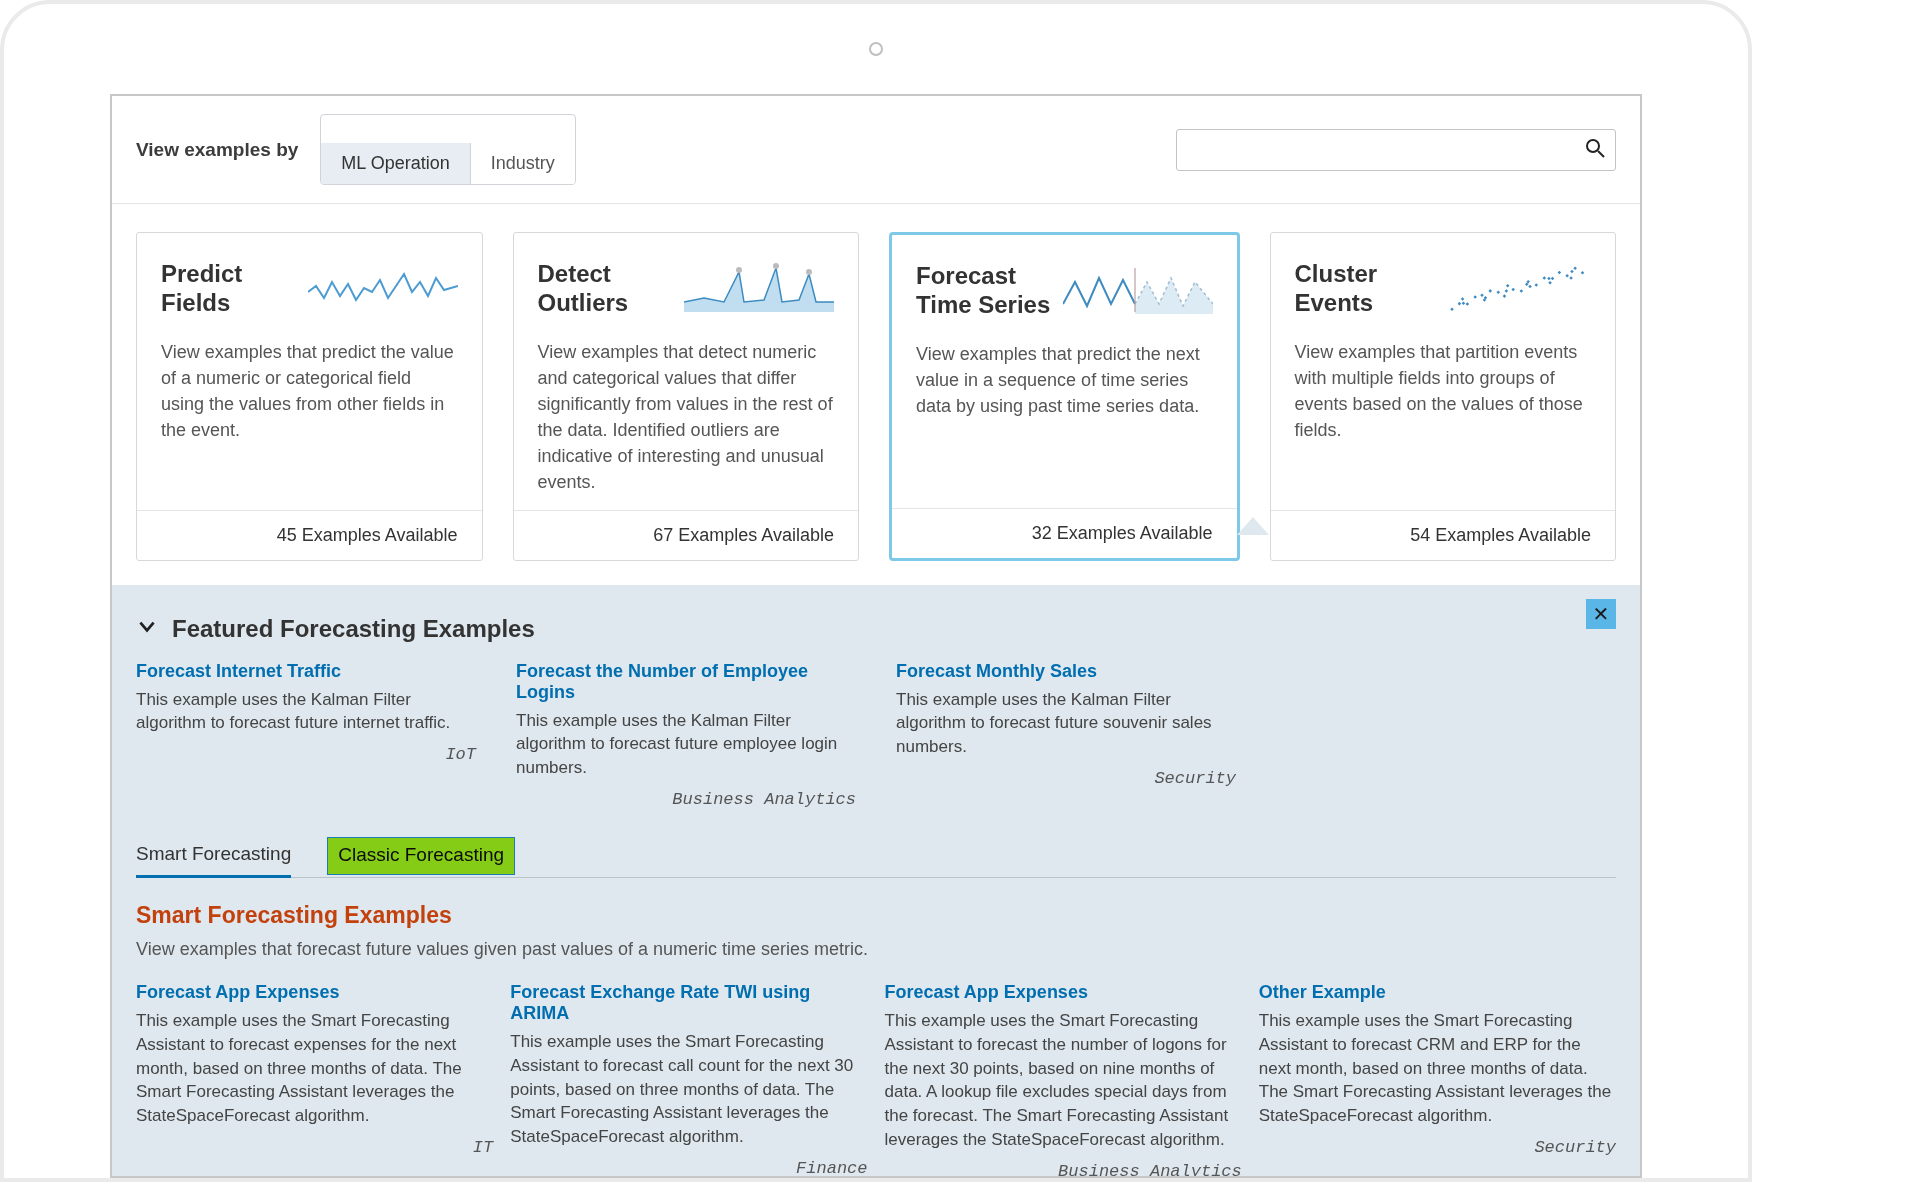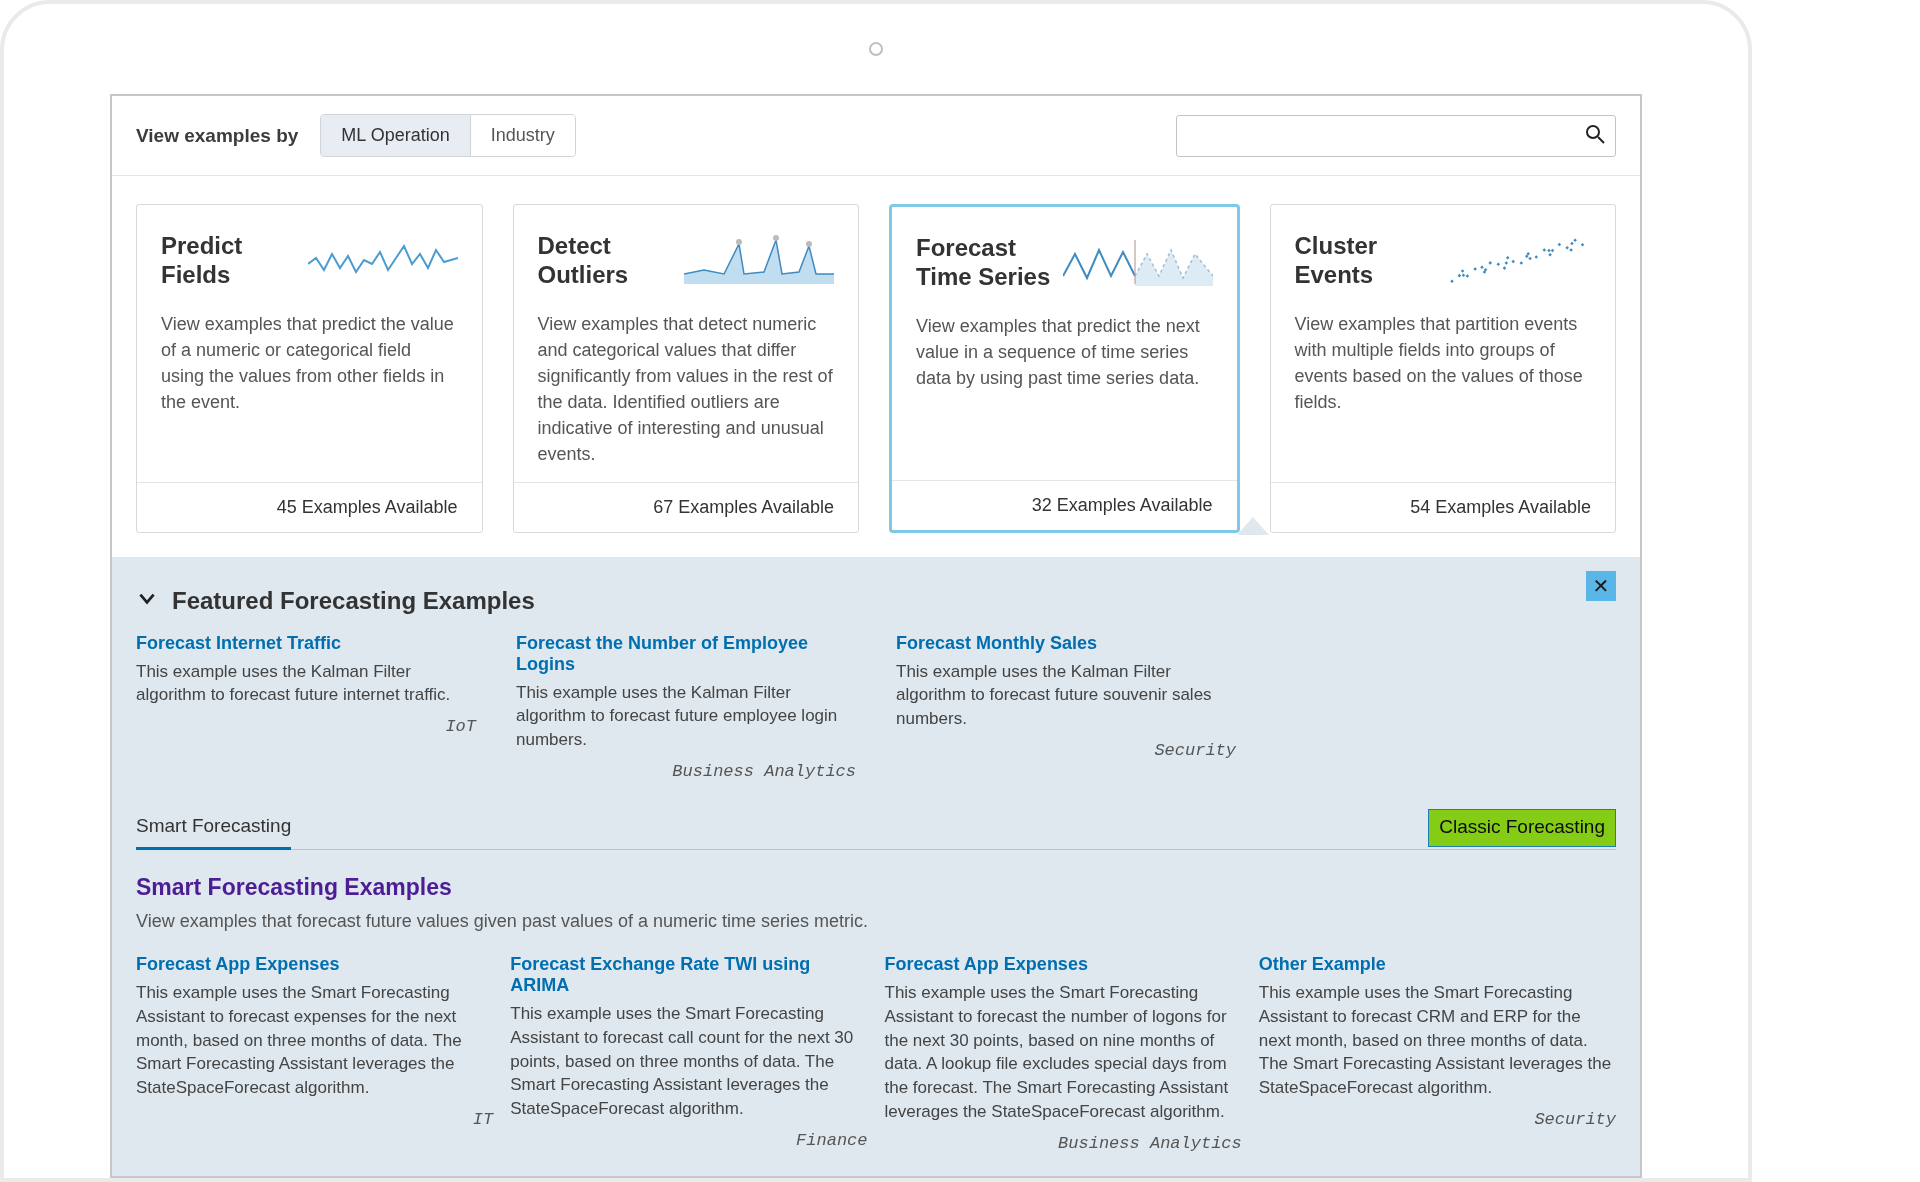--- a/index.html
+++ b/index.html
@@ -57,20 +57,21 @@
     border-radius: 4px;
     overflow: hidden;
   }
   .seg-btn {
     padding: 10px 20px;
     font-size: 18px;
     background: #fff;
     border: none;
     cursor: pointer;
     color: #555;
+    margin-top: 28px;
   }
   .seg-btn.active {
     background: #e7edf3;
     color: #333;
   }
   .seg-btn + .seg-btn { border-left: 1px solid #d0d4d8; }
   .spacer { flex: 1; }
   .search-box {
     width: 440px;
     height: 42px;
@@ -207,21 +208,20 @@
     font-family: Liberation Mono, monospace;
   }
 
   
   .sub-tabs {
     display: flex;
     align-items: center;
     gap: 36px;
     border-bottom: 1px solid #b8c3cc;
     margin-top: 18px;
-    justify-content: space-between;
   }
   .sub-tab {
     font-size: 19px;
     padding: 8px 0 10px 0;
     cursor: pointer;
     color: #333;
   }
   .sub-tab.active {
     border-bottom: 3px solid #006eaf;
     margin-bottom: -1px;
@@ -229,21 +229,21 @@
   .sub-tab.highlight {
     background: #84cc16;
     color: #0c0c0c;
     padding: 6px 10px 8px 10px;
     border: 1px solid #1b7fb3;
   }
   .section-title {
     font-size: 23px;
     font-weight: 700;
     margin: 24px 0 10px 0;
-    color: #4c1d95;
+    color: #c2410c;
   }
   .section-sub {
     font-size: 18px;
     color: #555;
     margin-bottom: 22px;
   }
   .example-grid.four { gap: 17px; }
 </style>
 </head>
 <body>

